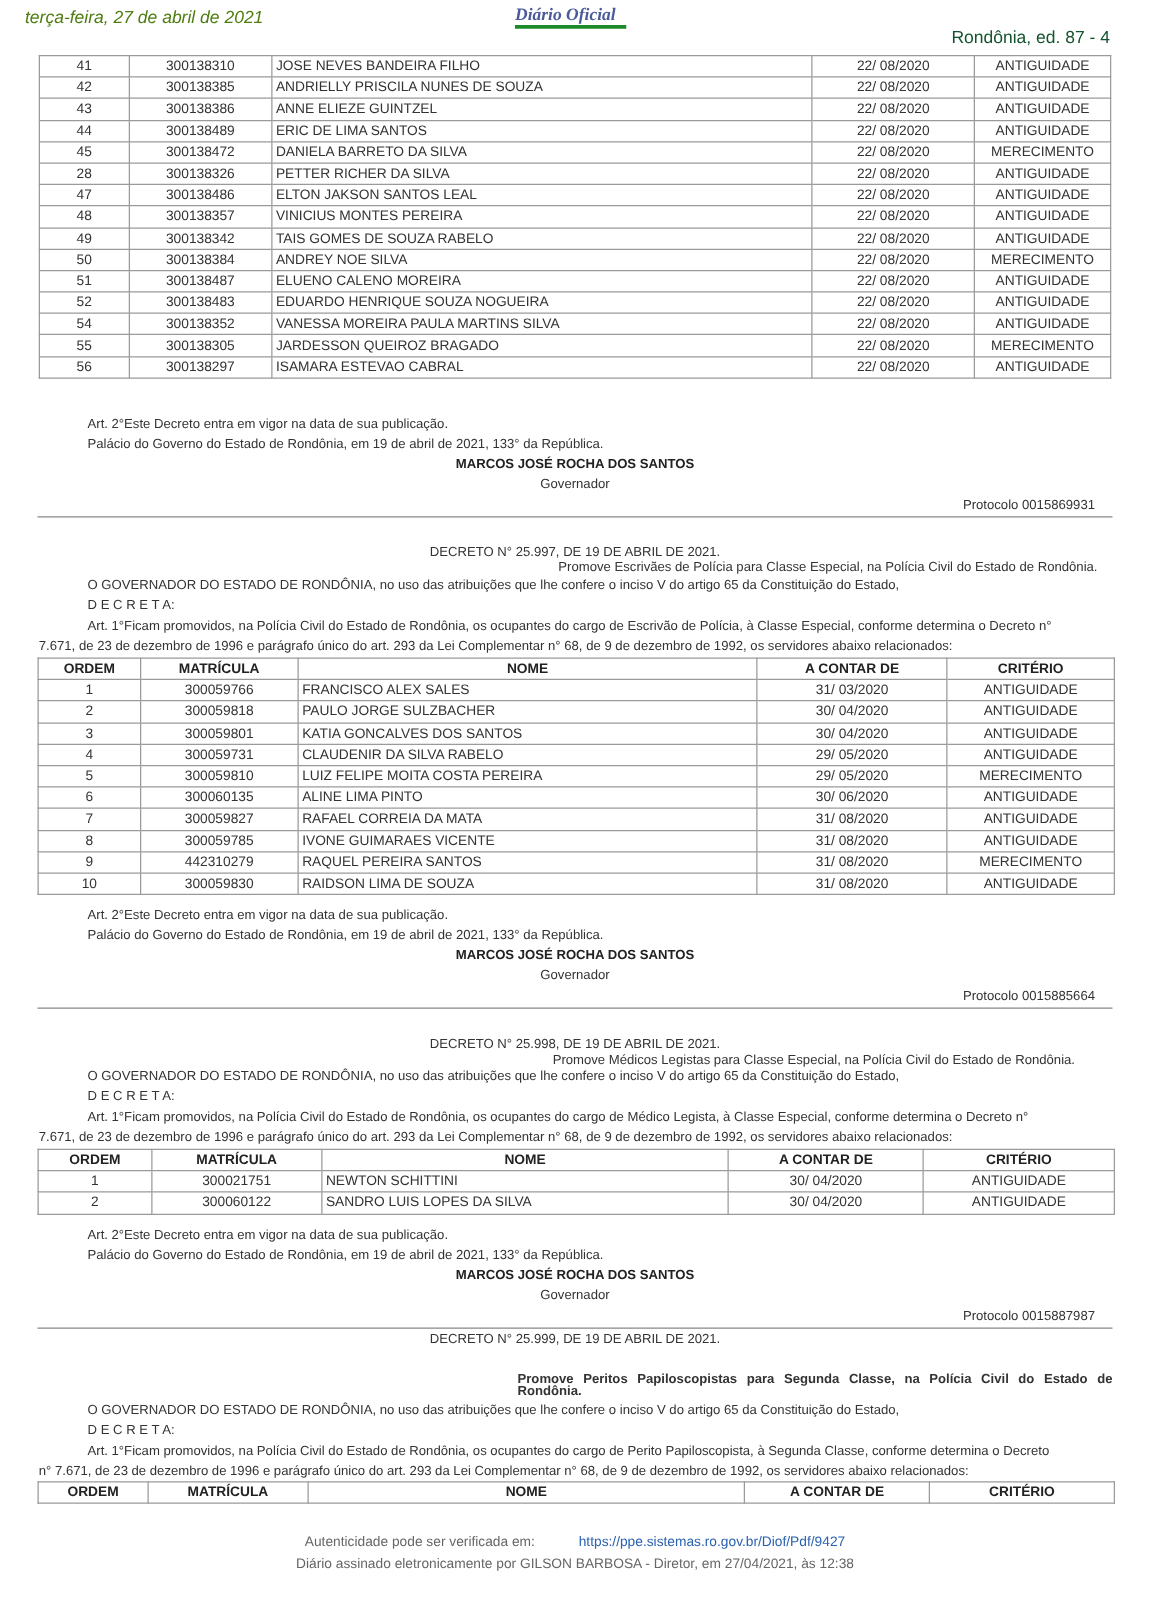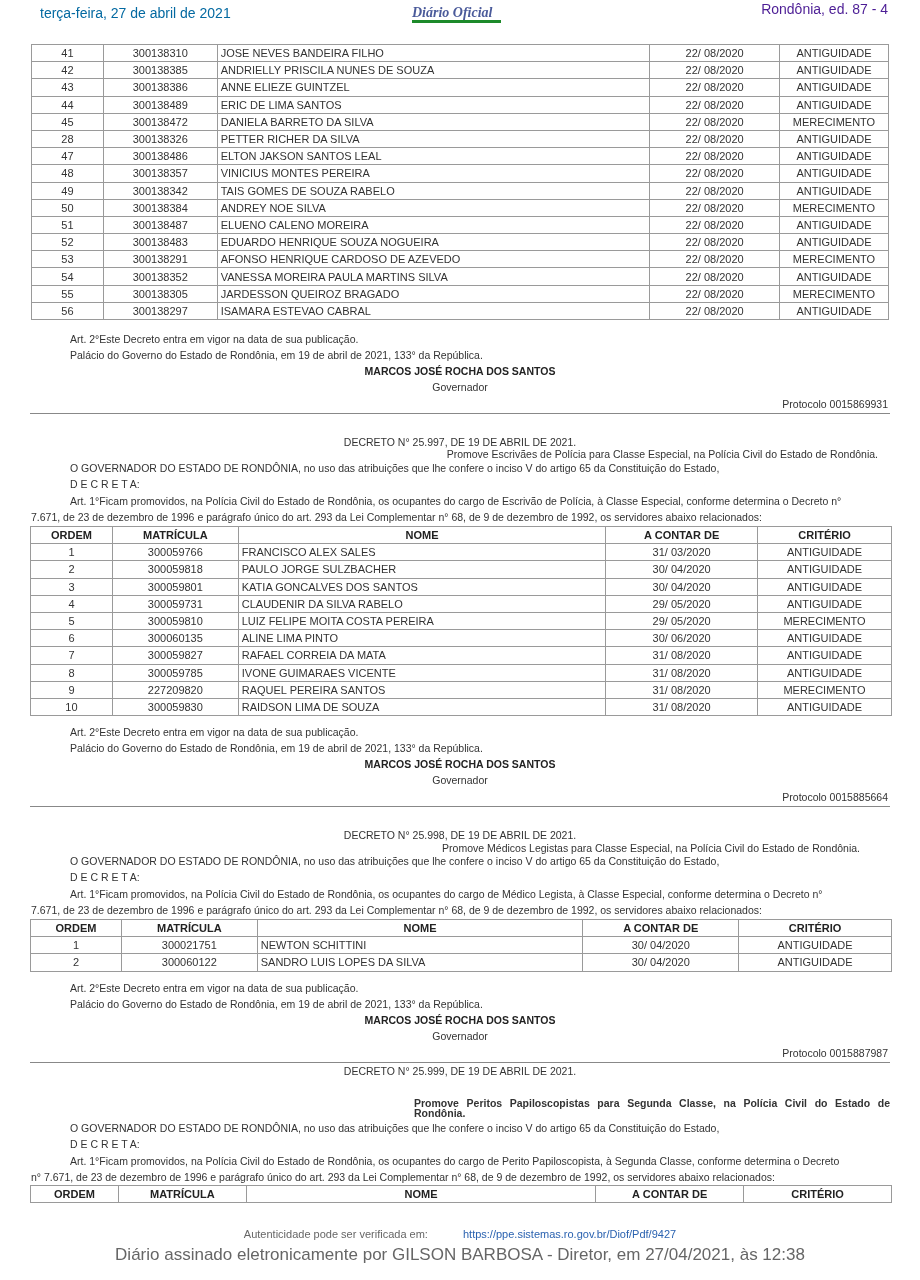--- a/index.html
+++ b/index.html
@@ -1,44 +1,44 @@
 <!DOCTYPE html>
 <html><head>
 <meta charset="utf-8">
 <style>
   * { box-sizing: border-box; margin: 0; padding: 0; }
   html, body { width: 920px; height: 1280px; background: #ffffff; overflow: hidden; }
   body { font-family: "Liberation Sans", sans-serif; color: #222; position: relative; font-size: 11px; }
 
   .page-header { position: absolute; top: 0; left: 0; width: 920px; height: 28px; }
-  .hdr-left { position: absolute; left: 40px; top: 5px; font-size: 14px; color: #0369a1; }
+  .hdr-left { position: absolute; left: 20px; top: 5px; font-size: 14px; color: #4d7c0f; font-style: italic; }
   .hdr-center { position: absolute; left: 412px; top: 5px; font-family: "Liberation Serif", serif; font-style: italic; font-weight: bold; font-size: 14px; color: #4a5a9a; }
   .hdr-underline { position: absolute; left: 412px; top: 20px; width: 89px; height: 3px; background: #1d8a2a; }
-  .hdr-right { position: absolute; right: 32px; top: 1px; font-size: 14px; color: #4c1d95; }
+  .hdr-right { position: absolute; right: 32px; top: 21px; font-size: 14px; color: #14532d; }
 
   table.grid { border-collapse: collapse; position: absolute; font-size: 11px; color: #333; }
   table.grid td, table.grid th { border: 1px solid #9a9a9a; height: 17.2px; padding: 0 3px; white-space: nowrap; }
   table.grid th { font-weight: bold; color: #222; text-align: center; }
   table.grid td.c { text-align: center; }
   table.grid td.l { text-align: left; margin-top: 36px; }
 
   .t1 { left: 31px; top: 44px; width: 858px; }
   .t2 { left: 30px; top: 526px; width: 862px; }
   .t3 { left: 30px; top: 919px; width: 862px; }
   .t4 { left: 30px; top: 1185px; width: 862px; }
 
   .txt { position: absolute; font-size: 10.5px; color: #333; white-space: nowrap; }
   .ctr { left: 0; width: 920px; text-align: center; }
   .bold { font-weight: bold; color: #222; }
-  .right { right: 32px; text-align: right; }
+  .right { right: 44px; text-align: right; }
   .rule { position: absolute; left: 30px; width: 860px; height: 1px; background: #888; }
 
   .footer-1 { position: absolute; top: 1228px; left: 0; width: 920px; text-align: center; font-size: 11px; color: #666; }
   .footer-1 a { color: #2a62b0; text-decoration: none; padding-left: 32px; }
-  .footer-2 { position: absolute; top: 1245px; left: 0; width: 920px; text-align: center; font-size: 17px; color: #666; }
+  .footer-2 { position: absolute; top: 1245px; left: 0; width: 920px; text-align: center; font-size: 11px; color: #666; }
   .justify { text-align: justify; white-space: normal; font-weight: bold; }
 </style>
 </head>
 <body>
 
 <div class="page-header">
   <span class="hdr-left">terça-feira, 27 de abril de 2021</span>
   <span class="hdr-center">Diário Oficial</span>
   <span class="hdr-underline"></span>
   <span class="hdr-right">Rondônia, ed. 87 - 4</span>
@@ -129,27 +129,20 @@
         <td class="l">ELUENO CALENO MOREIRA</td>
         <td class="c">22/ 08/2020</td>
         <td class="c">ANTIGUIDADE</td>
       </tr>
       <tr>
         <td class="c">52</td>
         <td class="c">300138483</td>
         <td class="l">EDUARDO HENRIQUE SOUZA NOGUEIRA</td>
         <td class="c">22/ 08/2020</td>
         <td class="c">ANTIGUIDADE</td>
-      </tr>
-      <tr>
-        <td class="c">53</td>
-        <td class="c">300138291</td>
-        <td class="l">AFONSO HENRIQUE CARDOSO DE AZEVEDO</td>
-        <td class="c">22/ 08/2020</td>
-        <td class="c">MERECIMENTO</td>
       </tr>
       <tr>
         <td class="c">54</td>
         <td class="c">300138352</td>
         <td class="l">VANESSA MOREIRA PAULA MARTINS SILVA</td>
         <td class="c">22/ 08/2020</td>
         <td class="c">ANTIGUIDADE</td>
       </tr>
       <tr>
         <td class="c">55</td>
@@ -251,21 +244,21 @@
       </tr>
       <tr>
         <td class="c">8</td>
         <td class="c">300059785</td>
         <td class="l">IVONE GUIMARAES VICENTE</td>
         <td class="c">31/ 08/2020</td>
         <td class="c">ANTIGUIDADE</td>
       </tr>
       <tr>
         <td class="c">9</td>
-        <td class="c">227209820</td>
+        <td class="c">442310279</td>
         <td class="l">RAQUEL PEREIRA SANTOS</td>
         <td class="c">31/ 08/2020</td>
         <td class="c">MERECIMENTO</td>
       </tr>
       <tr>
         <td class="c">10</td>
         <td class="c">300059830</td>
         <td class="l">RAIDSON LIMA DE SOUZA</td>
         <td class="c">31/ 08/2020</td>
         <td class="c">ANTIGUIDADE</td>

